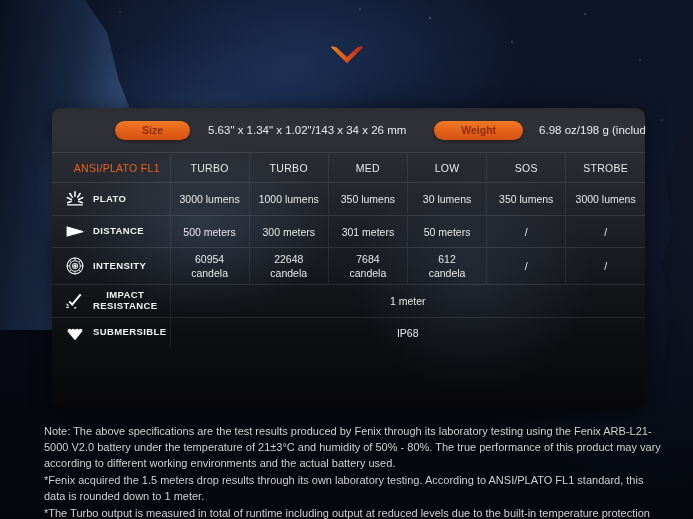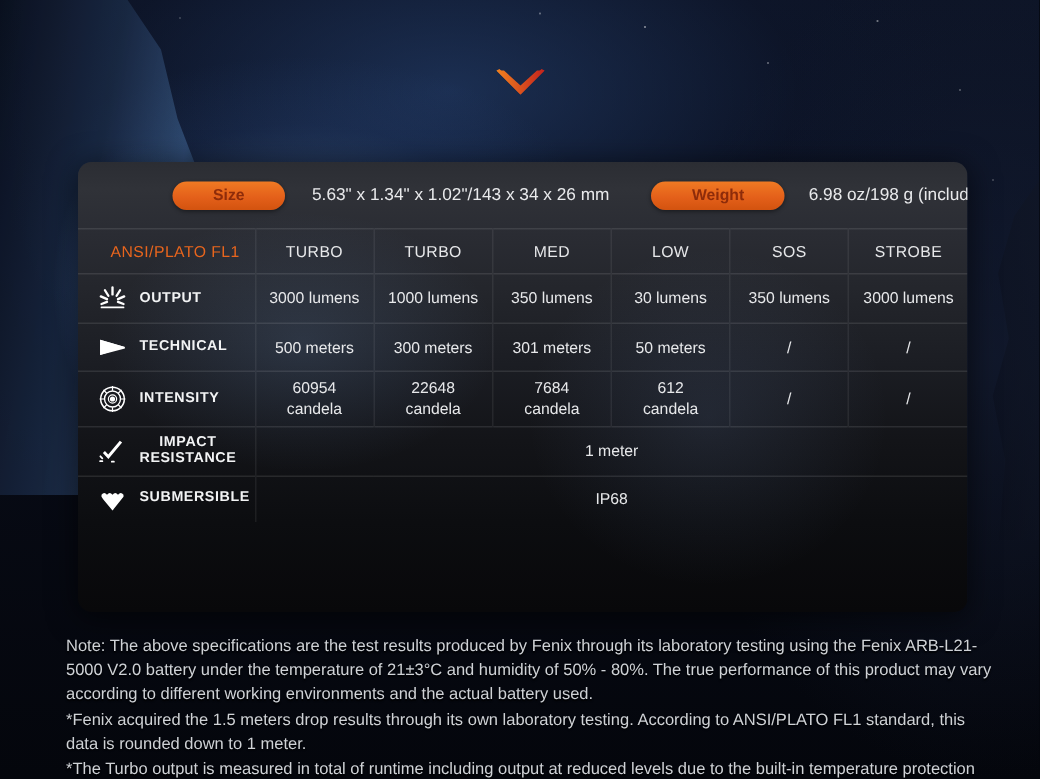--- a/index.html
+++ b/index.html
@@ -256,41 +256,41 @@
                   <line x1="12" y1="4" x2="12" y2="9"></line>
                   <line x1="6.5" y1="6" x2="9" y2="10"></line>
                   <line x1="17.5" y1="6" x2="15" y2="10"></line>
                   <line x1="3.5" y1="10.5" x2="8" y2="12.5"></line>
                   <line x1="20.5" y1="10.5" x2="16" y2="12.5"></line>
                   <line x1="4" y1="16" x2="8" y2="14.5"></line>
                   <line x1="20" y1="16" x2="16" y2="14.5"></line>
                   <line x1="4" y1="18.5" x2="20" y2="18.5" stroke-width="1.3"></line>
                 </g>
               </svg>
-              <span class="lbl-text">OUTPUT</span>
+              <span class="lbl-text">PLATO</span>
             </div>
           </td>
           <td>3000 lumens</td>
           <td>1000 lumens</td>
           <td>350 lumens</td>
           <td>30 lumens</td>
           <td>350 lumens</td>
           <td>3000 lumens</td>
         </tr>
 
 
         <tr class="r-distance">
           <td class="label-col">
             <div class="lblwrap">
               <svg class="icon" viewBox="0 0 24 24">
                 <path d="M3 6 L21 11.2 L3 17 Z" fill="#ffffff"></path>
                 <rect x="3" y="6" width="18" height="11" fill="none"></rect>
                 <path d="M3 6 L21 11.2 L21 12.3 L3 17 Z" fill="#ffffff"></path>
               </svg>
-              <span class="lbl-text">TECHNICAL</span>
+              <span class="lbl-text">DISTANCE</span>
             </div>
           </td>
           <td>500 meters</td>
           <td>300 meters</td>
           <td>301 meters</td>
           <td>50 meters</td>
           <td class="slash">/</td>
           <td class="slash">/</td>
         </tr>
 

